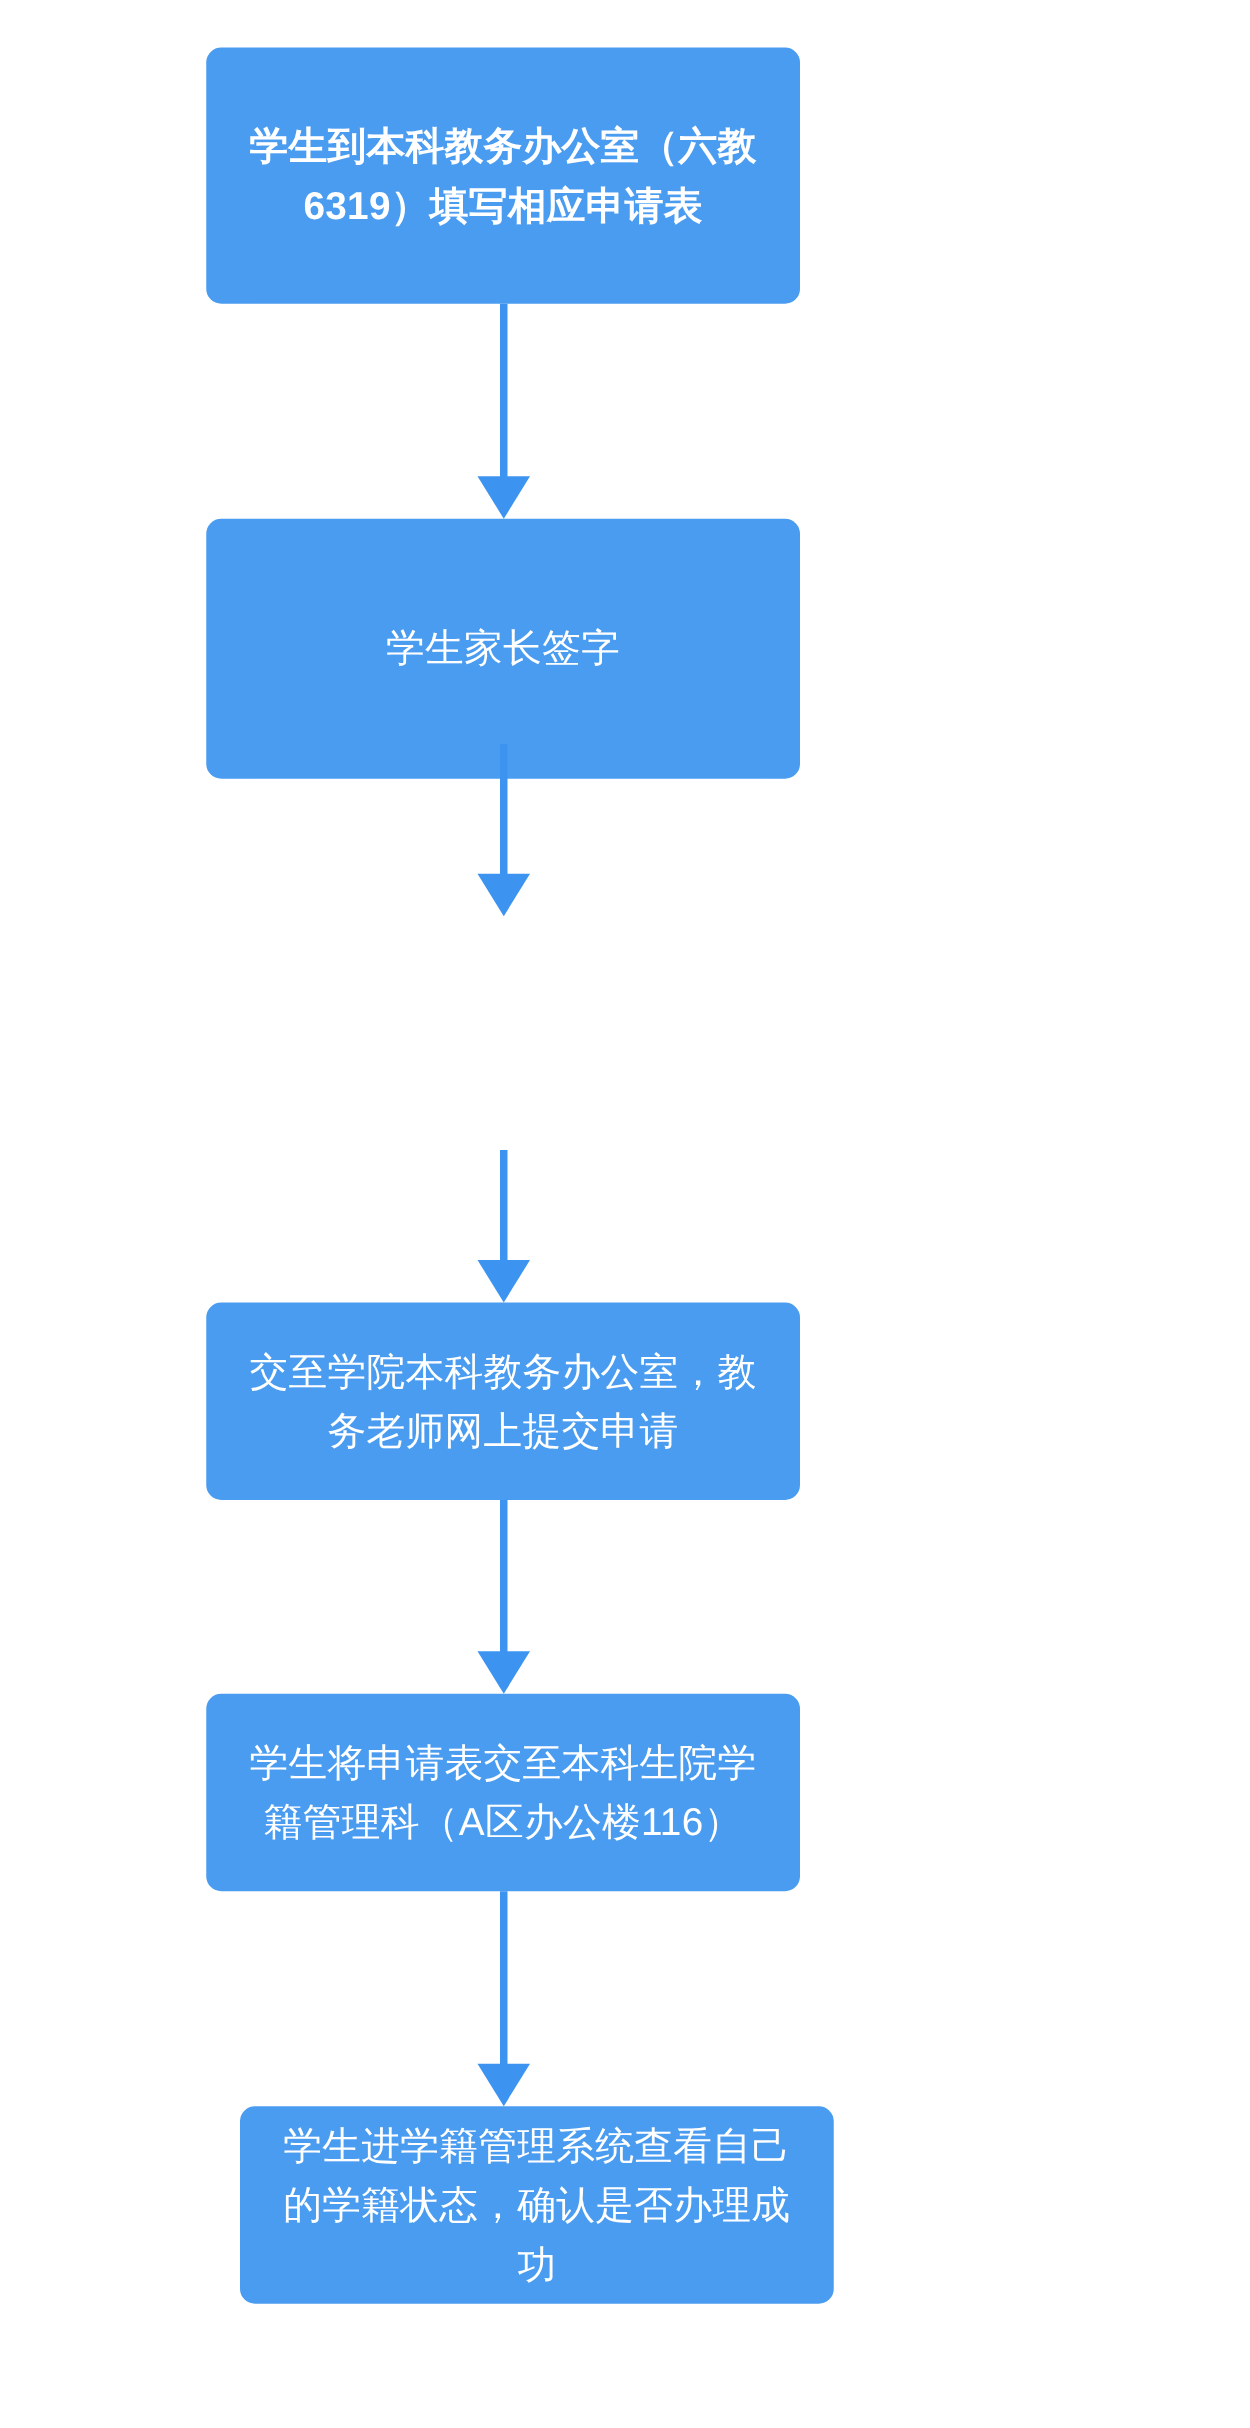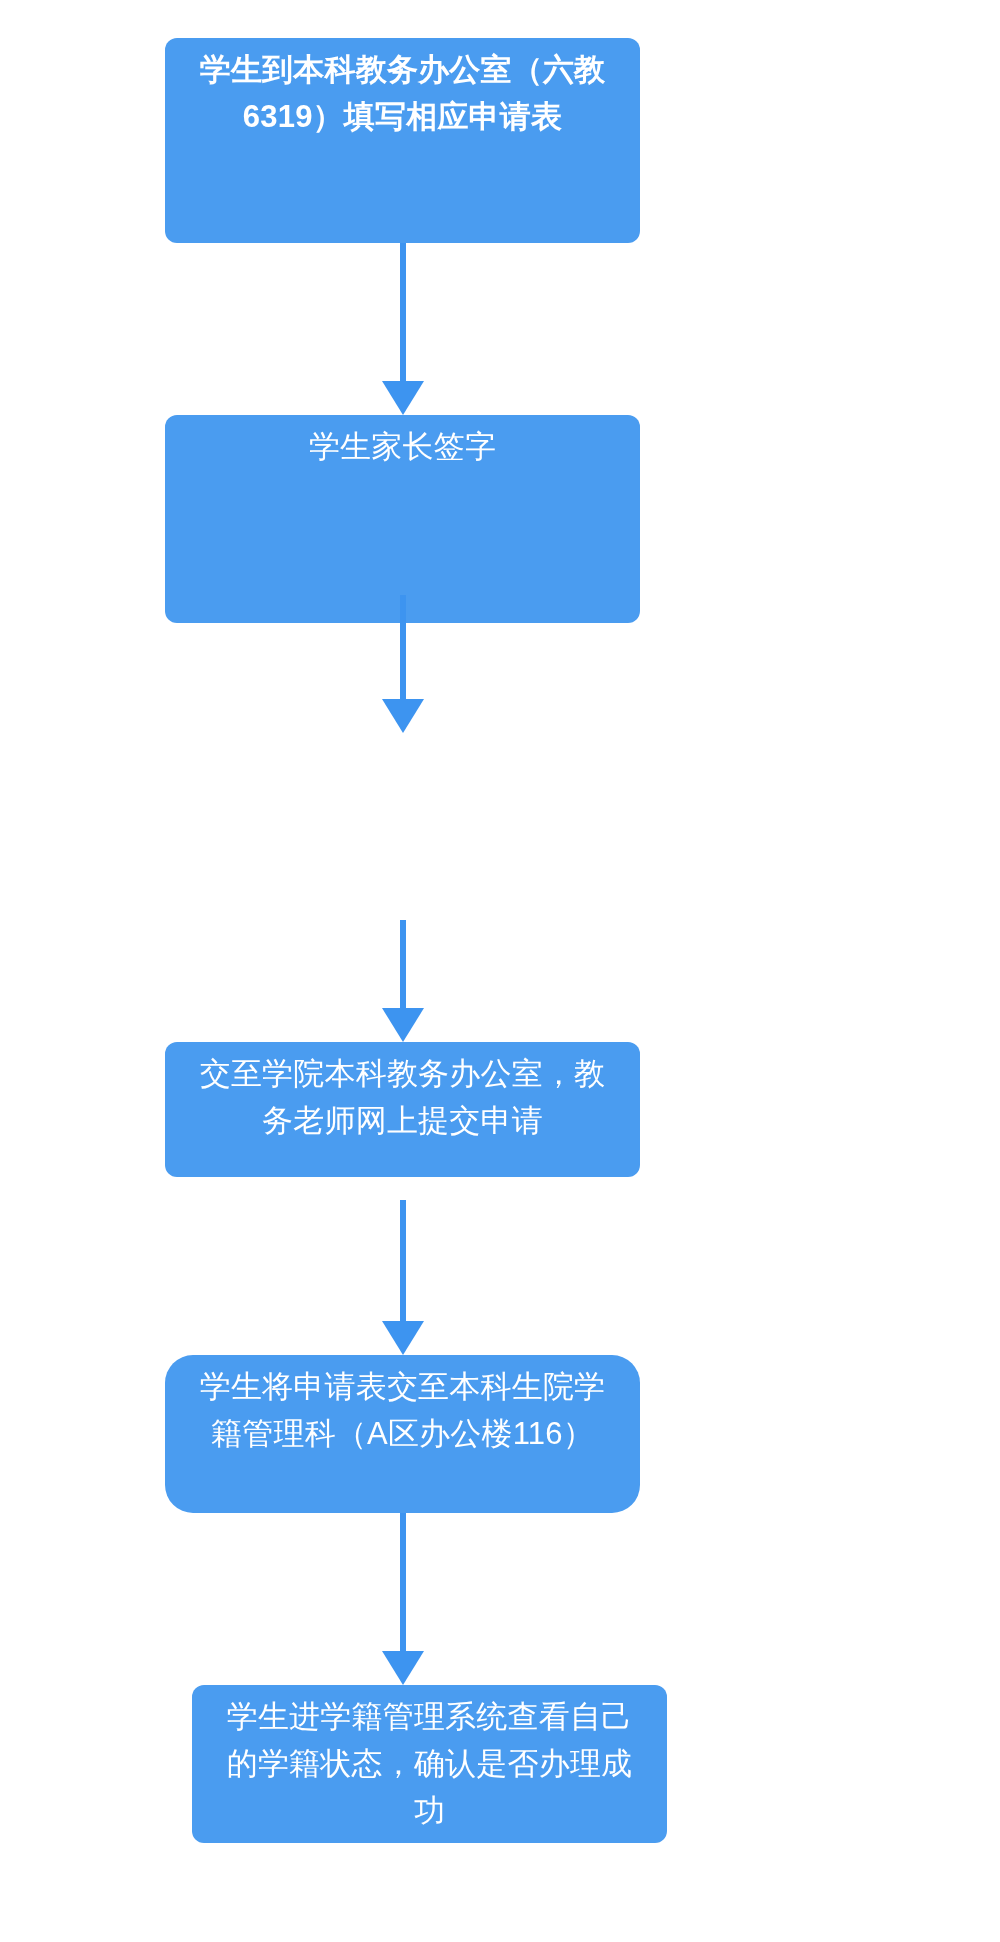--- a/index.html
+++ b/index.html
@@ -21,20 +21,21 @@
   }
   .node {
     position: absolute;
     left: 165px;
     width: 475px;
     box-sizing: border-box;
     background: #4a9cf0;
     border-radius: 12px;
     color: #ffffff;
     display: flex;
+    align-items: center;
     justify-content: center;
     text-align: center;
     padding: 8px 22px;
   }
   .node-label {
     font-size: 31px;
     line-height: 1.52;
     letter-spacing: 0.2px;
     white-space: pre-line;
     color: #ffffff;
@@ -80,32 +81,32 @@
   </div>
 
 
   <div class="connector" style="top:920px; height:122px;">
     <svg width="1000" height="122" viewBox="0 0 1000 122">
       <line x1="403" y1="0" x2="403" y2="92" stroke="#3d94f0" stroke-width="6"></line>
       <polygon points="382,88 424,88 403,122" fill="#3d94f0"></polygon>
     </svg>
   </div>
 
-  <div class="node" style="top:1042px; height:135px;">
+  <div class="node" style="top:1042px; height:158px;">
     <span class="node-label">交至学院本科教务办公室，教务老师网上提交申请</span>
   </div>
 
   <div class="connector" style="top:1200px; height:155px;">
     <svg width="1000" height="155" viewBox="0 0 1000 155">
       <line x1="403" y1="0" x2="403" y2="125" stroke="#3d94f0" stroke-width="6"></line>
       <polygon points="382,121 424,121 403,155" fill="#3d94f0"></polygon>
     </svg>
   </div>
 
-  <div class="node" style="top:1355px; height:158px;border-radius:28px;">
+  <div class="node" style="top:1355px; height:158px;">
     <span class="node-label">学生将申请表交至本科生院学籍管理科（A区办公楼116）</span>
   </div>
 
   <div class="connector" style="top:1513px; height:172px;">
     <svg width="1000" height="172" viewBox="0 0 1000 172">
       <line x1="403" y1="0" x2="403" y2="142" stroke="#3d94f0" stroke-width="6"></line>
       <polygon points="382,138 424,138 403,172" fill="#3d94f0"></polygon>
     </svg>
   </div>
 

